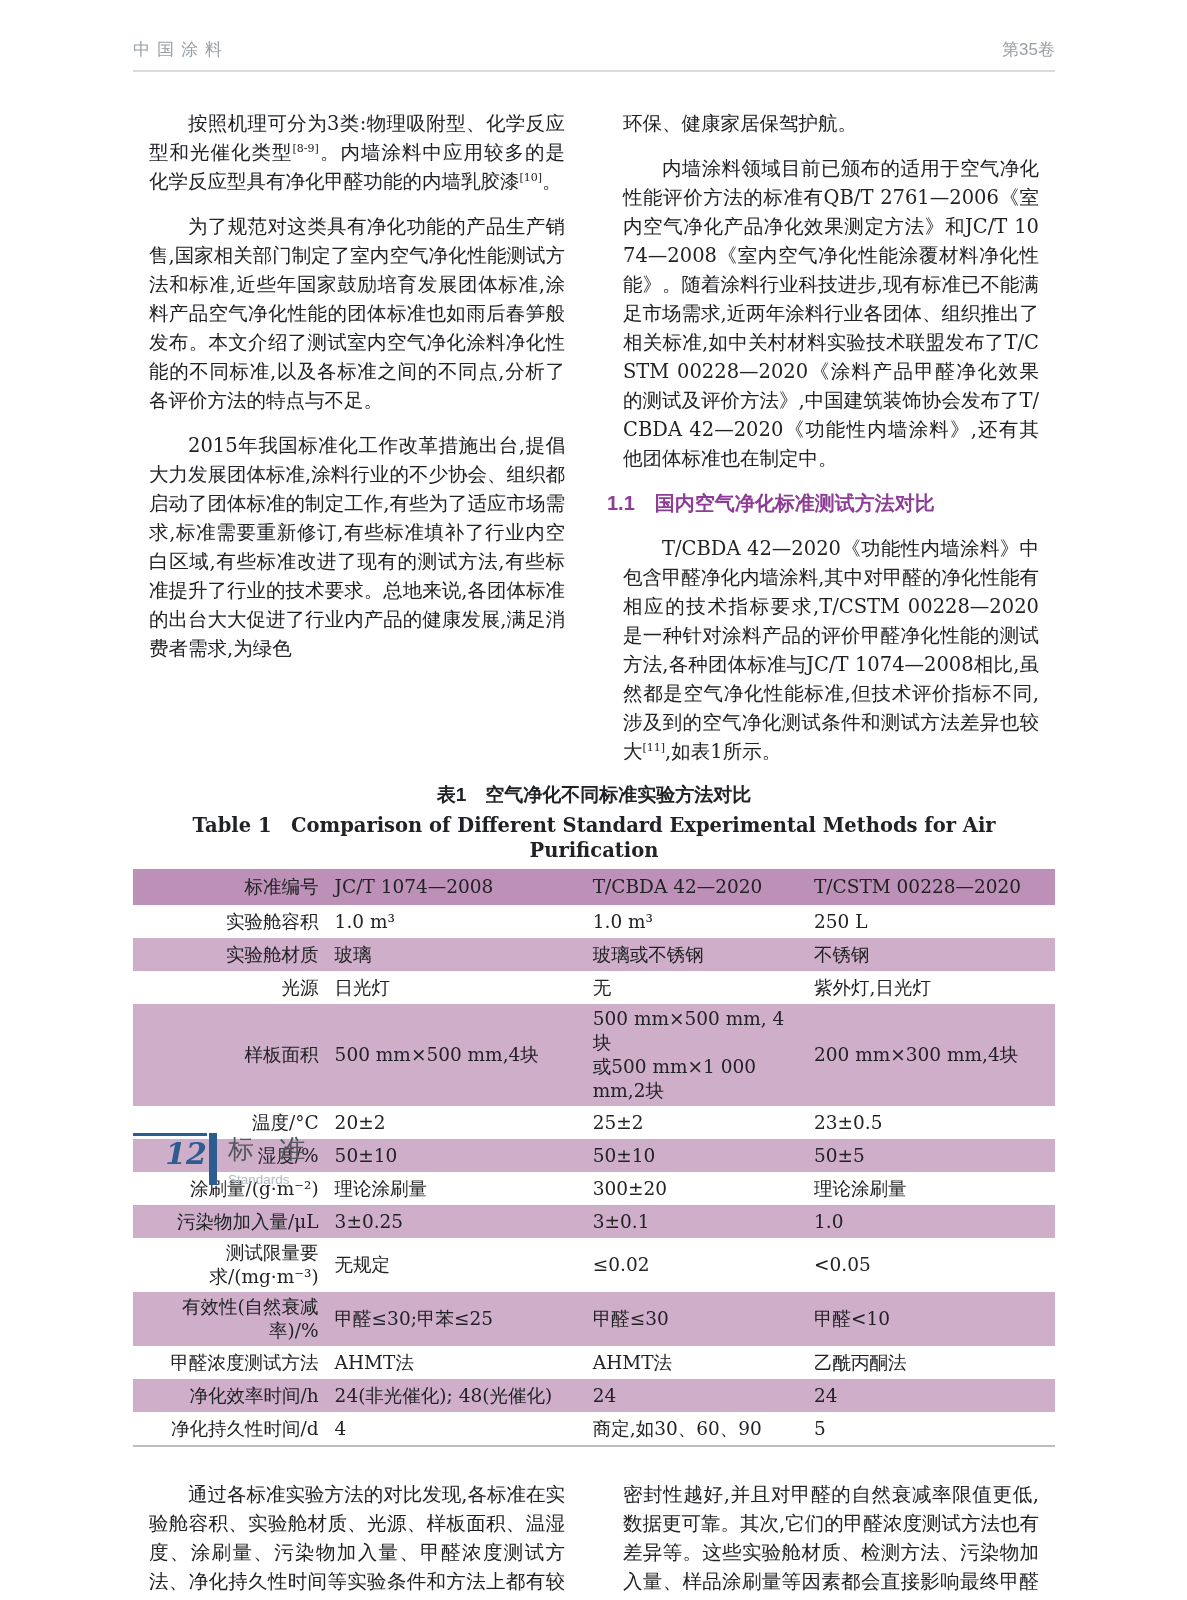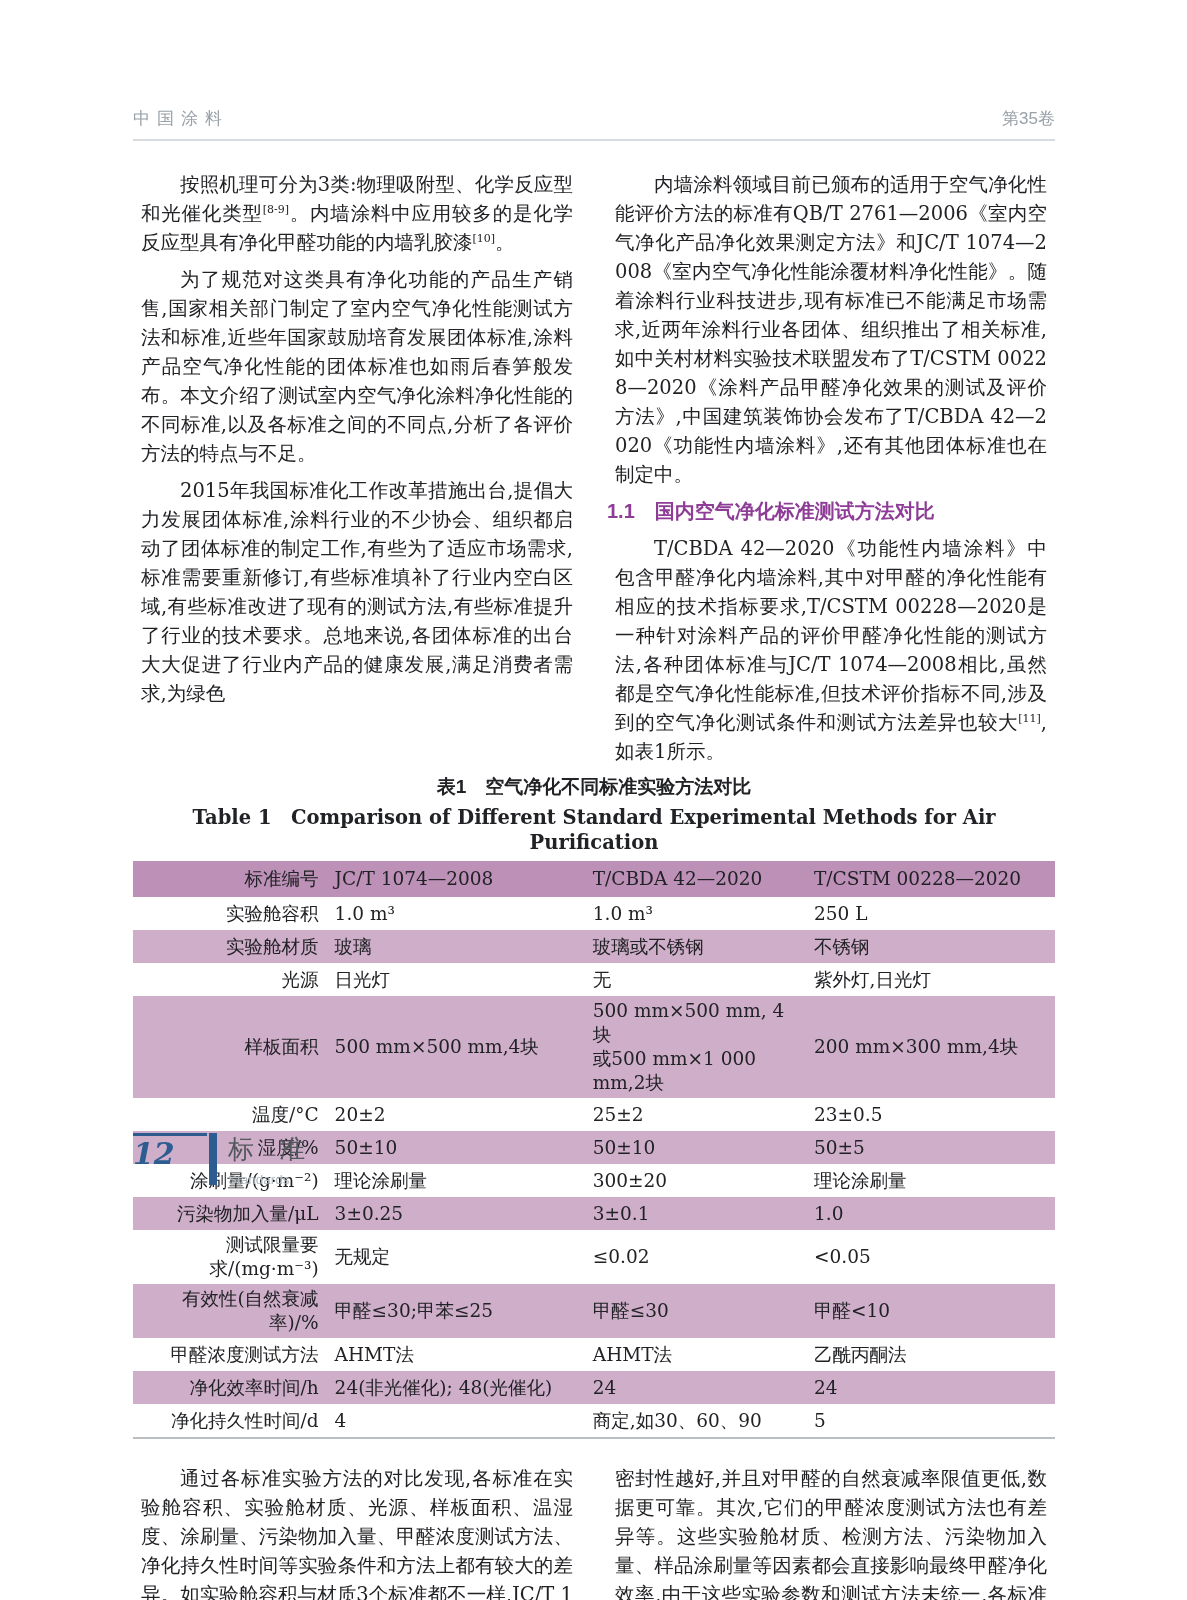--- a/index.html
+++ b/index.html
@@ -8,33 +8,33 @@
     --row-bg:#cfaeca;
     --text:#212225;
     --grayhead:#98a0a7;
     --rule:#d9dcdf;
     --blue:#2d5c90;
   }
   html,body{margin:0;padding:0;background:#ffffff;}
   body{width:1187px;height:1600px;overflow:hidden;
        font-family:"DejaVu Serif","Liberation Serif",serif;color:var(--text);}
   .page{box-sizing:border-box;width:1187px;height:1239px;
-        padding:107px 132px 0 133px;position:relative;}
+        padding:38px 132px 0 133px;position:relative;}
 
   
   .running-head{display:flex;justify-content:space-between;align-items:flex-end;
     color:var(--grayhead);font-size:17px;
     font-family:"Liberation Sans","DejaVu Sans",sans-serif;
     border-bottom:2px solid var(--rule);padding-bottom:9px;}
   .running-head .jn{letter-spacing:7px;}
 
   
   .cols{display:flex;gap:26px;margin-top:21px;}
   .col{width:448px;flex:0 0 448px;}
-  p{margin:8px;font-size:19.5px;line-height:29px;text-align:justify;
+  p{margin:16px;font-size:19.5px;line-height:29px;text-align:justify;
     text-justify:inter-ideograph;word-break:break-all;}
   p.indent{text-indent:2em;}
   sup{font-size:11px;line-height:0;vertical-align:super;letter-spacing:0;}
 
   h2.h1{margin:15px 0 9px;font-family:"Liberation Sans","DejaVu Sans",sans-serif;
     font-size:27px;font-weight:bold;color:var(--purple-head);line-height:1.2;}
   h2.h1 .hnum{margin-right:26px;}
   h3.h2{margin:6px 0 4px;font-family:"Liberation Sans","DejaVu Sans",sans-serif;
     font-size:20px;font-weight:bold;color:var(--purple-head);line-height:29px;}
   h3.h2 .hnum{margin-right:20px;}
@@ -51,21 +51,21 @@
   th:first-child,td:first-child{text-align:right;padding-left:13px;}
   thead th{background:var(--th-bg);height:30px;}
   tbody tr:nth-child(even) td{background:var(--row-bg);}
   tbody tr td{height:27px;}
   col.c1{width:21%;} col.c2{width:28%;} col.c3{width:24%;} col.c4{width:27%;}
 
   .cols.bottom{margin-top:17px;}
 
   
   .footer{position:absolute;left:133px;bottom:52px;display:flex;align-items:flex-start;}
-  .pnbox{border-top:3px solid var(--blue);width:74px;text-align:left;padding-top:1px;}
+  .pnbox{border-top:3px solid var(--blue);width:74px;text-align:right;padding-top:1px;}
   .pn{font-family:"DejaVu Serif","Liberation Serif",serif;font-style:italic;
       font-weight:bold;font-size:30px;color:var(--blue);line-height:1.1;}
   .vbar{width:8px;height:52px;background:var(--blue);margin-left:2px;margin-right:11px;}
   .seclabel{padding-top:2px;}
   .sec-cn{font-family:"Liberation Sans","DejaVu Sans",sans-serif;font-size:26px;
       color:#53585c;letter-spacing:9px;line-height:1.15;}
   .sec-en{font-family:"Liberation Sans","DejaVu Sans",sans-serif;font-size:13.5px;
       color:#b3bac0;margin-top:7px;}
 </style>
 </head>
@@ -78,20 +78,21 @@
     <span>第35卷</span>
   </header>
 
   <div class="cols">
     <div class="col">
       <p class="indent"><span>按照机理可分为3类:物理吸附型、化学反应型和光催化类型</span><sup>[8-9]</sup><span>。内墙涂料中应用较多的是化学反应型具有净化甲醛功能的内墙乳胶漆</span><sup>[10]</sup><span>。</span></p>
       <p class="indent">为了规范对这类具有净化功能的产品生产销售,国家相关部门制定了室内空气净化性能测试方法和标准,近些年国家鼓励培育发展团体标准,涂料产品空气净化性能的团体标准也如雨后春笋般发布。本文介绍了测试室内空气净化涂料净化性能的不同标准,以及各标准之间的不同点,分析了各评价方法的特点与不足。</p>
       <p class="indent">2015年我国标准化工作改革措施出台,提倡大力发展团体标准,涂料行业的不少协会、组织都启动了团体标准的制定工作,有些为了适应市场需求,标准需要重新修订,有些标准填补了行业内空白区域,有些标准改进了现有的测试方法,有些标准提升了行业的技术要求。总地来说,各团体标准的出台大大促进了行业内产品的健康发展,满足消费者需求,为绿色</p>
     </div>
     <div class="col">
+      <p>环保、健康家居保驾护航。</p>
       <p class="indent">内墙涂料领域目前已颁布的适用于空气净化性能评价方法的标准有QB/T 2761—2006《室内空气净化产品净化效果测定方法》和JC/T 1074—2008《室内空气净化性能涂覆材料净化性能》。随着涂料行业科技进步,现有标准已不能满足市场需求,近两年涂料行业各团体、组织推出了相关标准,如中关村材料实验技术联盟发布了T/CSTM 00228—2020《涂料产品甲醛净化效果的测试及评价方法》,中国建筑装饰协会发布了T/CBDA 42—2020《功能性内墙涂料》,还有其他团体标准也在制定中。</p>
       <h3 class="h2"><span class="hnum">1.1</span><span>国内空气净化标准测试方法对比</span></h3>
       <p class="indent"><span>T/CBDA 42—2020《功能性内墙涂料》中包含甲醛净化内墙涂料,其中对甲醛的净化性能有相应的技术指标要求,T/CSTM 00228—2020是一种针对涂料产品的评价甲醛净化性能的测试方法,各种团体标准与JC/T 1074—2008相比,虽然都是空气净化性能标准,但技术评价指标不同,涉及到的空气净化测试条件和测试方法差异也较大</span><sup>[11]</sup><span>,如表1所示。</span></p>
     </div>
   </div>
 
   <div class="tablewrap">
     <div class="tcn">表1　空气净化不同标准实验方法对比</div>
     <div class="ten">Table 1　Comparison of Different Standard Experimental Methods for Air Purification</div>
     <table>

